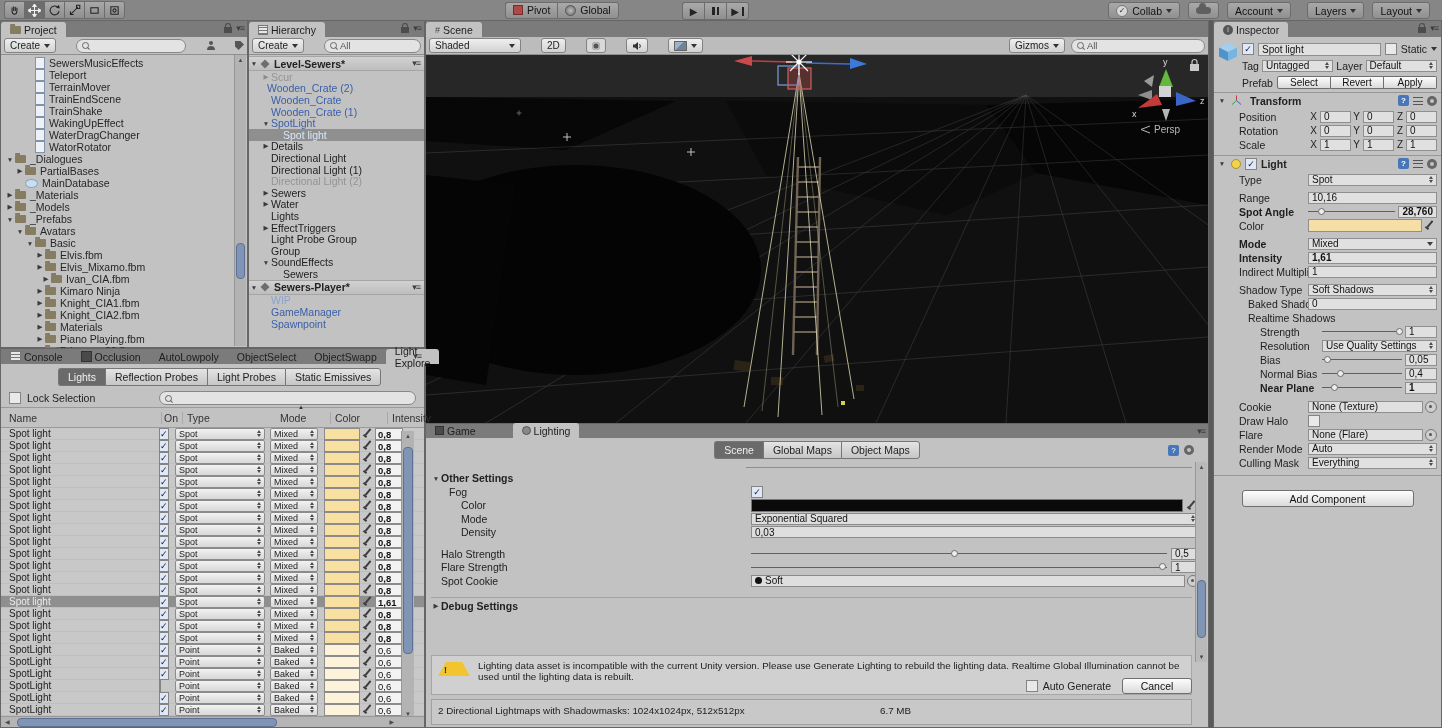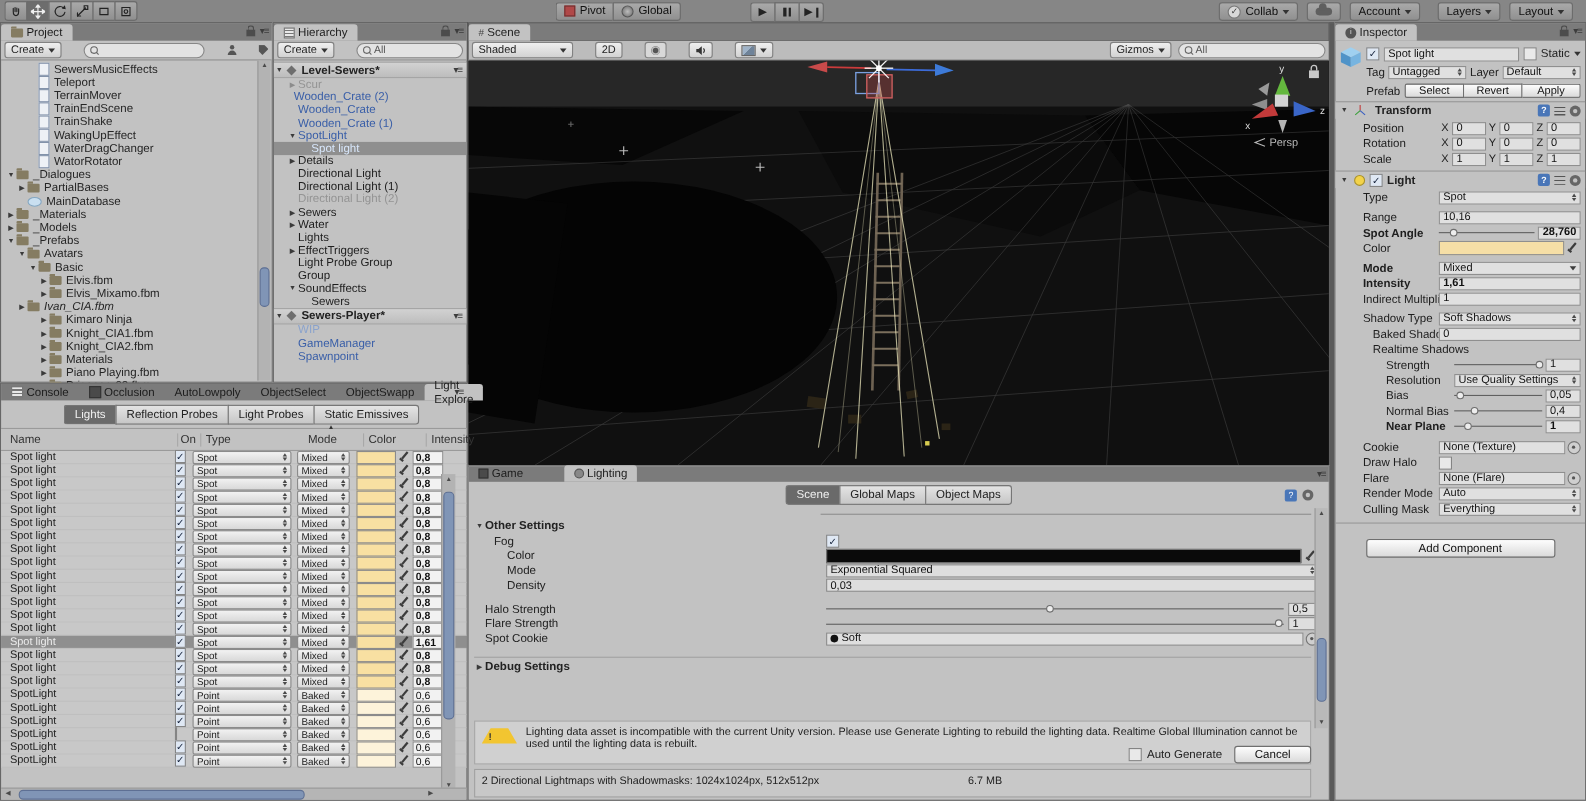--- a/index.html
+++ b/index.html
@@ -325,21 +325,21 @@
         <div class="trow" style="padding-left: 34px;">
           <span class="fold">▶</span>
           <span class="icon-folder"></span>
           <span>Elvis.fbm</span>
         </div>
         <div class="trow" style="padding-left: 34px;">
           <span class="fold">▶</span>
           <span class="icon-folder"></span>
           <span>Elvis_Mixamo.fbm</span>
         </div>
-        <div class="trow" style="padding-left: 14px; font-style: italic;">
+        <div class="trow" style="padding-left: 40px;">
           <span class="fold">▶</span>
           <span class="icon-folder"></span>
           <span>Ivan_CIA.fbm</span>
         </div>
         <div class="trow" style="padding-left: 34px;">
           <span class="fold">▶</span>
           <span class="icon-folder"></span>
           <span>Kimaro Ninja</span>
         </div>
         <div class="trow" style="padding-left: 34px;">
@@ -673,20 +673,27 @@
             <span>Reflection Probes</span>
           </div>
         <div class="segbtn">
             <span>Light Probes</span>
           </div>
         <div class="segbtn">
             <span>Static Emissives</span>
           </div>
       </div>
     </div>
+    <div style="height:18px;display:flex;align-items:center;padding:0 8px;gap:6px">
+      <span class="cbx"></span>
+      <span style="font-size:10.5px">Lock Selection</span>
+      <div class="pill" style="margin-left:58px;max-width:260px">
+          <span class="mag"></span>
+        </div>
+    </div>
     <div class="lehead">
       <span style="flex:0 0 152px">Name</span>
       <span style="flex:0 0 18px;border-left:1px solid #a8a8a8;padding-left:2px">On</span>
       <span style="flex:0 0 93px;border-left:1px solid #a8a8a8;padding-left:4px">Type</span>
       <span style="flex:0 0 50px;position:relative"><span style="position:absolute;top:-8px;left:18px;font-size:6px;color:#333">▲</span><span>Mode</span></span>
       <span style="flex:0 0 52px;border-left:1px solid #a8a8a8;padding-left:4px">Color</span>
       <span style="flex:0 0 40px;border-left:1px solid #a8a8a8;padding-left:4px">Intensity</span>
     </div>
     <div id="light-table">
         <div class="lrow">

